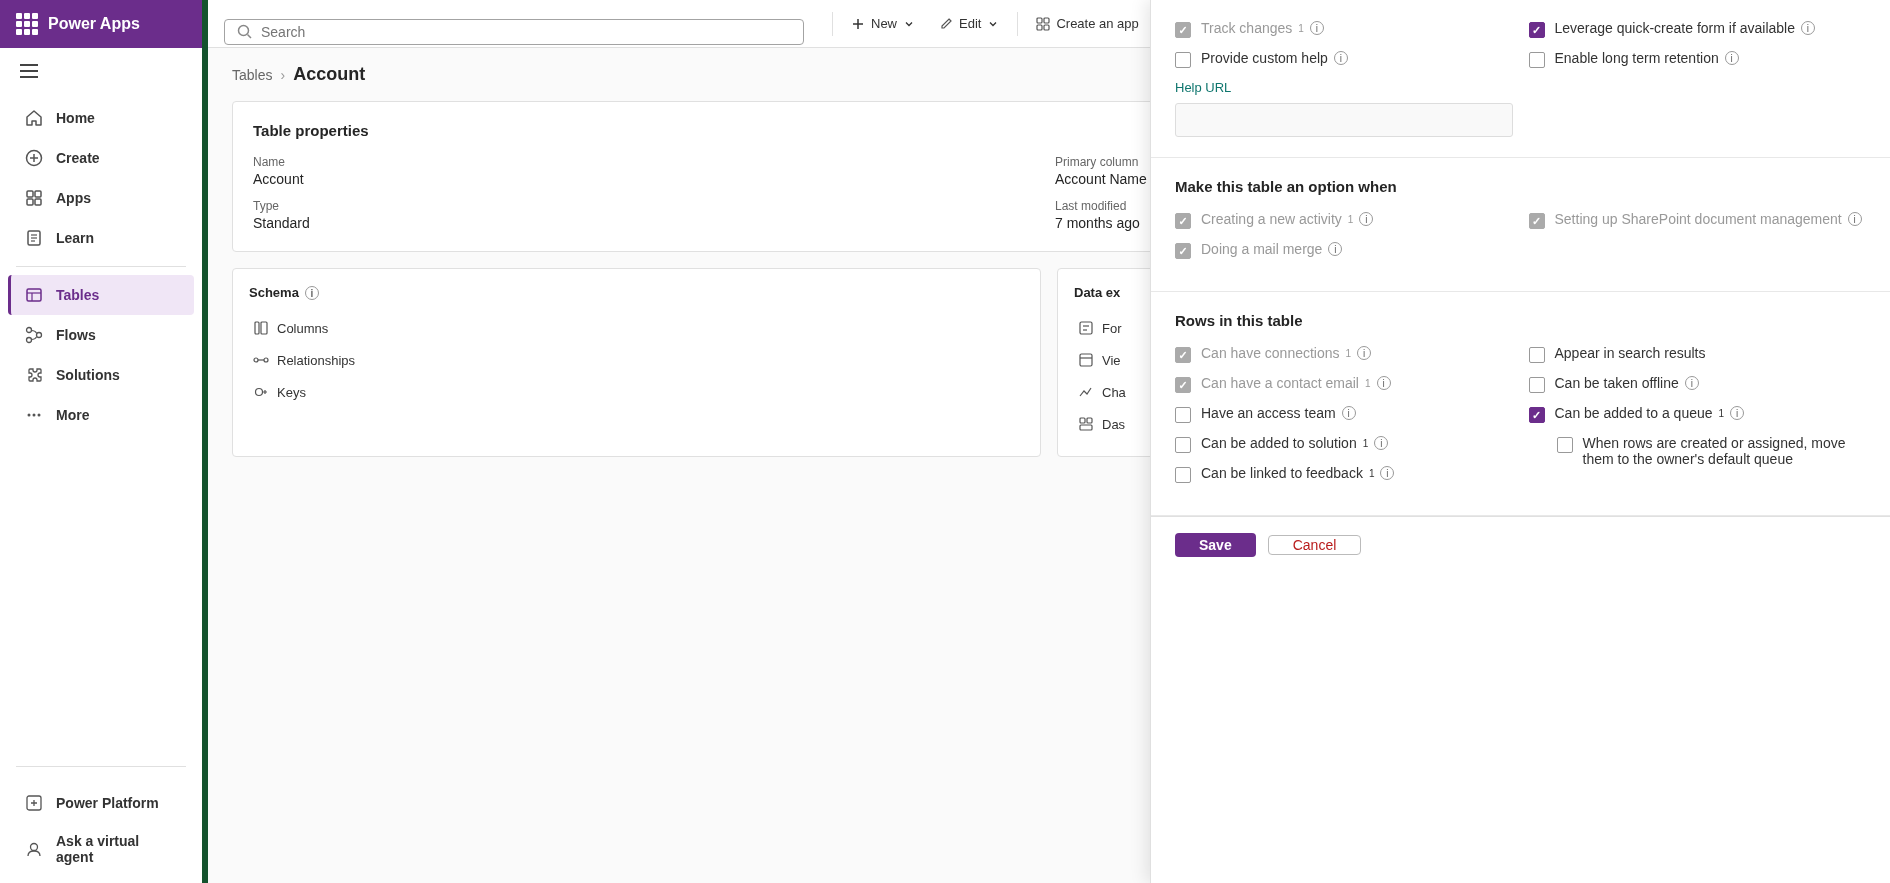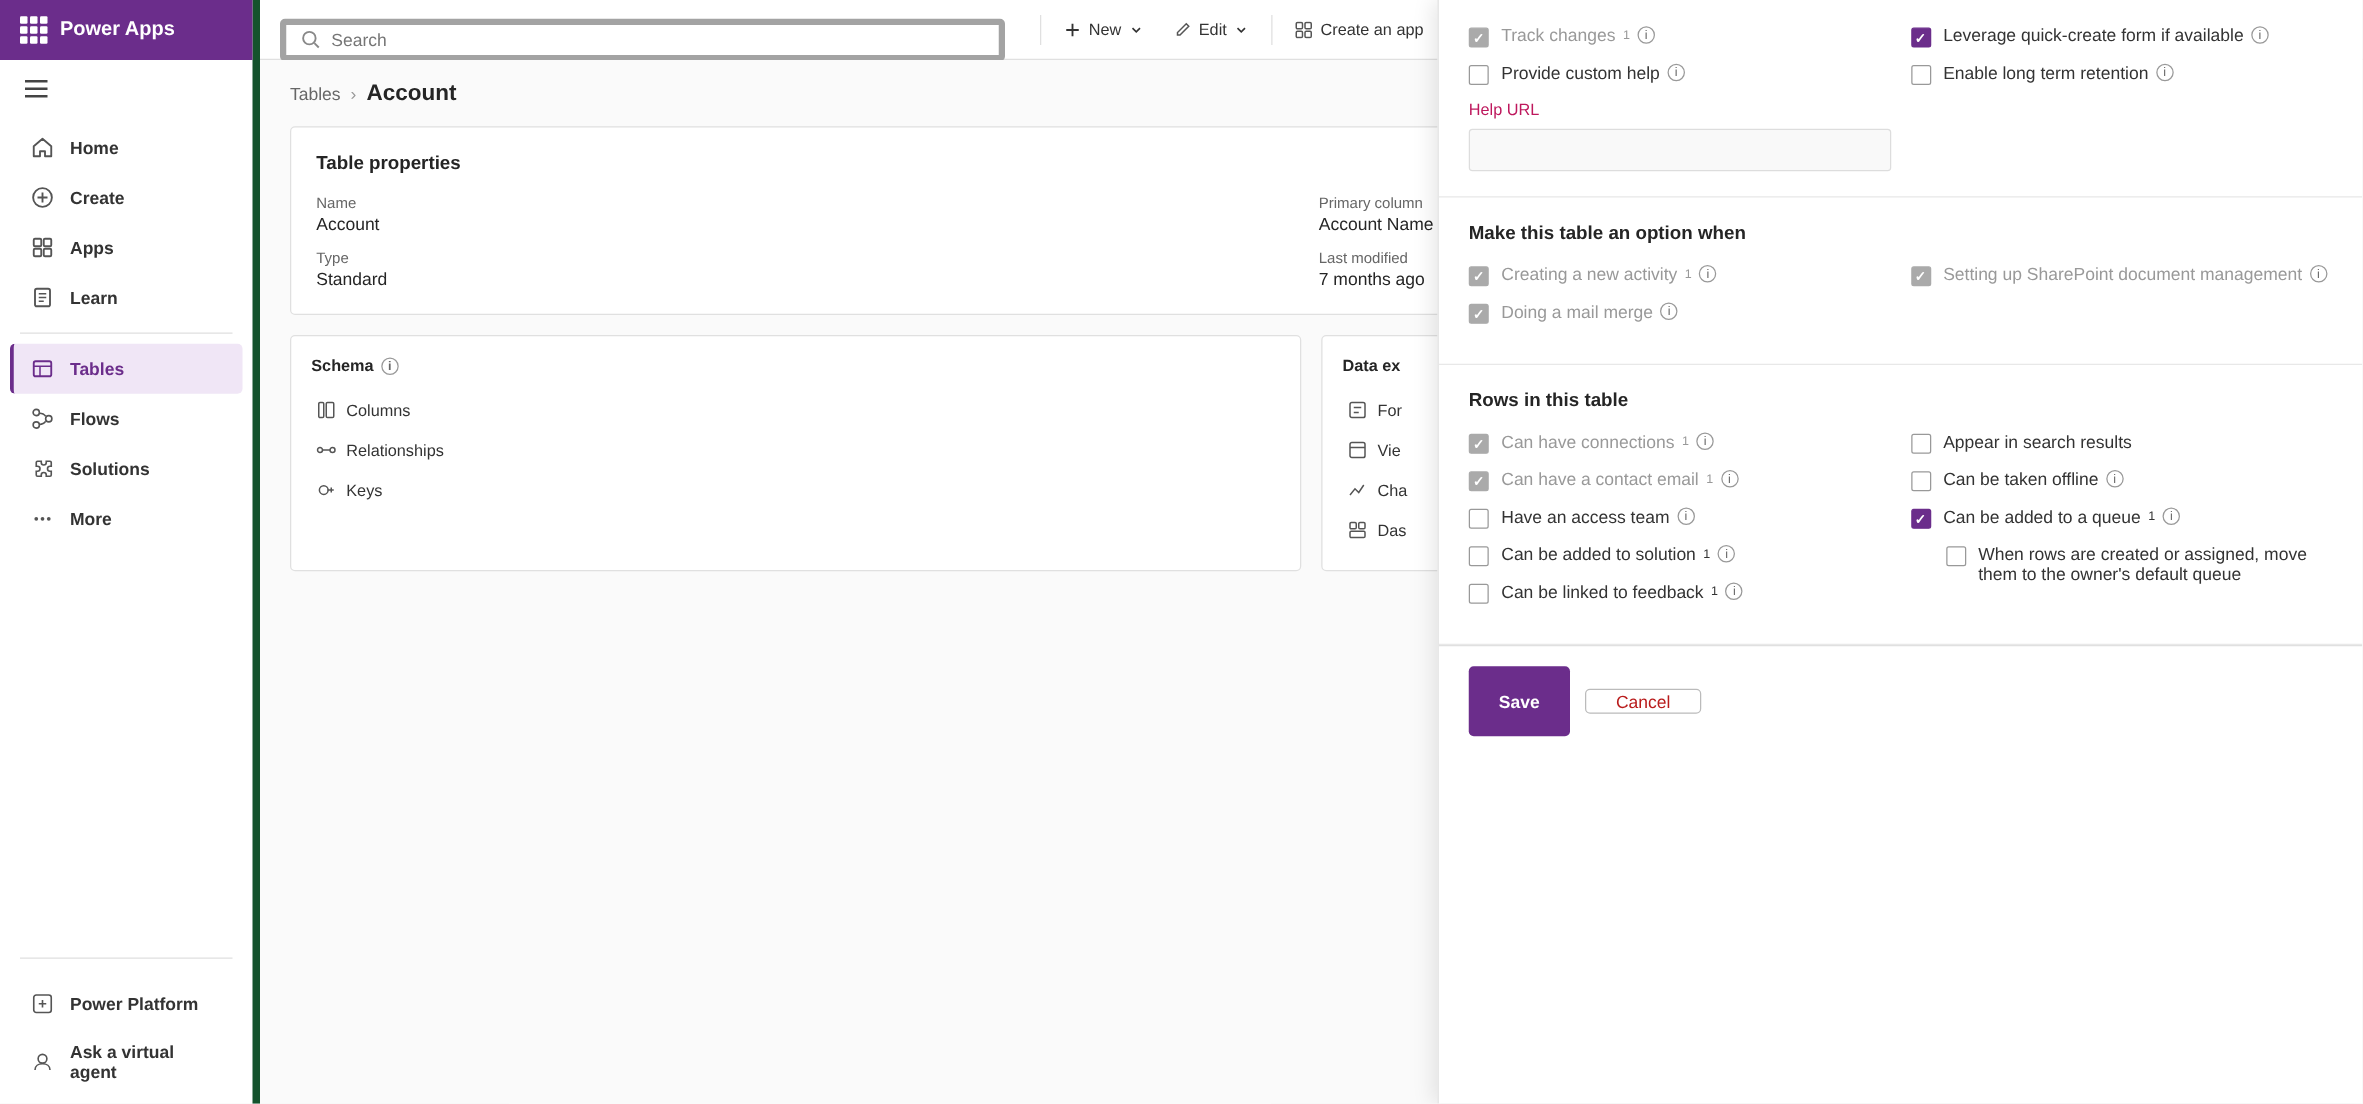--- a/index.html
+++ b/index.html
@@ -66,21 +66,21 @@
       border-bottom: 1px solid #e0e0e0;
       display: flex;
       align-items: center;
       height: 48px;
       padding: 0 16px;
       gap: 8px;
       flex-shrink: 0;
     }
     .search-box {
       display: flex; align-items: center; gap: 8px;
-      border: 5px solid #a3a3a3; border-radius: 4px;
+      border: 1px solid #a3a3a3; border-radius: 4px;
       padding: 4px 12px; width: 580px; background: #fff; margin-top: 16px;
     }
     .search-input { border: none; outline: none; font-size: 14px; flex: 1; color: #333; }
     .toolbar-divider { width: 1px; height: 24px; background: #e0e0e0; margin: 0 4px; }
     .toolbar-btn {
       display: flex; align-items: center; gap: 6px;
       padding: 6px 10px; border-radius: 4px; cursor: pointer;
       color: #333; font-size: 13px;
       border: none; background: transparent;
     }
@@ -187,21 +187,21 @@
     
     .panel-footer {
       padding: 16px 24px;
       display: flex; gap: 12px; align-items: center;
       border-top: 1px solid #e0e0e0;
       background: #fff;
       position: sticky; bottom: 0;
     }
     .btn-save {
       background: #6b2d8b; color: #fff; border: none; border-radius: 4px;
-      padding: 20px 24px; font-size: 14px; font-weight: 600; cursor: pointer;
+      padding: 4px 24px; font-size: 14px; font-weight: 600; cursor: pointer;
     }
     .btn-cancel {
       background: #fff; color: #b91c1c; border: 1.5px solid #bbb; border-radius: 4px;
       padding: 1px 24px; font-size: 14px; cursor: pointer;
     }
 
     
     svg { display: inline-block; }
 
     .toolbar-section-right {
@@ -520,21 +520,21 @@
 
           <div class="option-row">
             <div class="cb-box"></div>
             <span class="option-row-label">
               <span>Provide custom help</span>
               <span class="info-icon">i</span>
             </span>
           </div>
 
           <div style="margin-top:8px;">
-            <div style="font-size:13px;color:#be185d;margin-bottom:4px;">Help URL</div>
+            <div style="font-size:13px;color:#0f766e;margin-bottom:4px;">Help URL</div>
             <input class="help-url-input" type="text" value="" style="">
           </div>
         </div>
         <div>
 
           <div class="option-row">
             <div class="cb-box checked">
               <span class="cb-checkmark">✓</span>
             </div>
             <span class="option-row-label">

